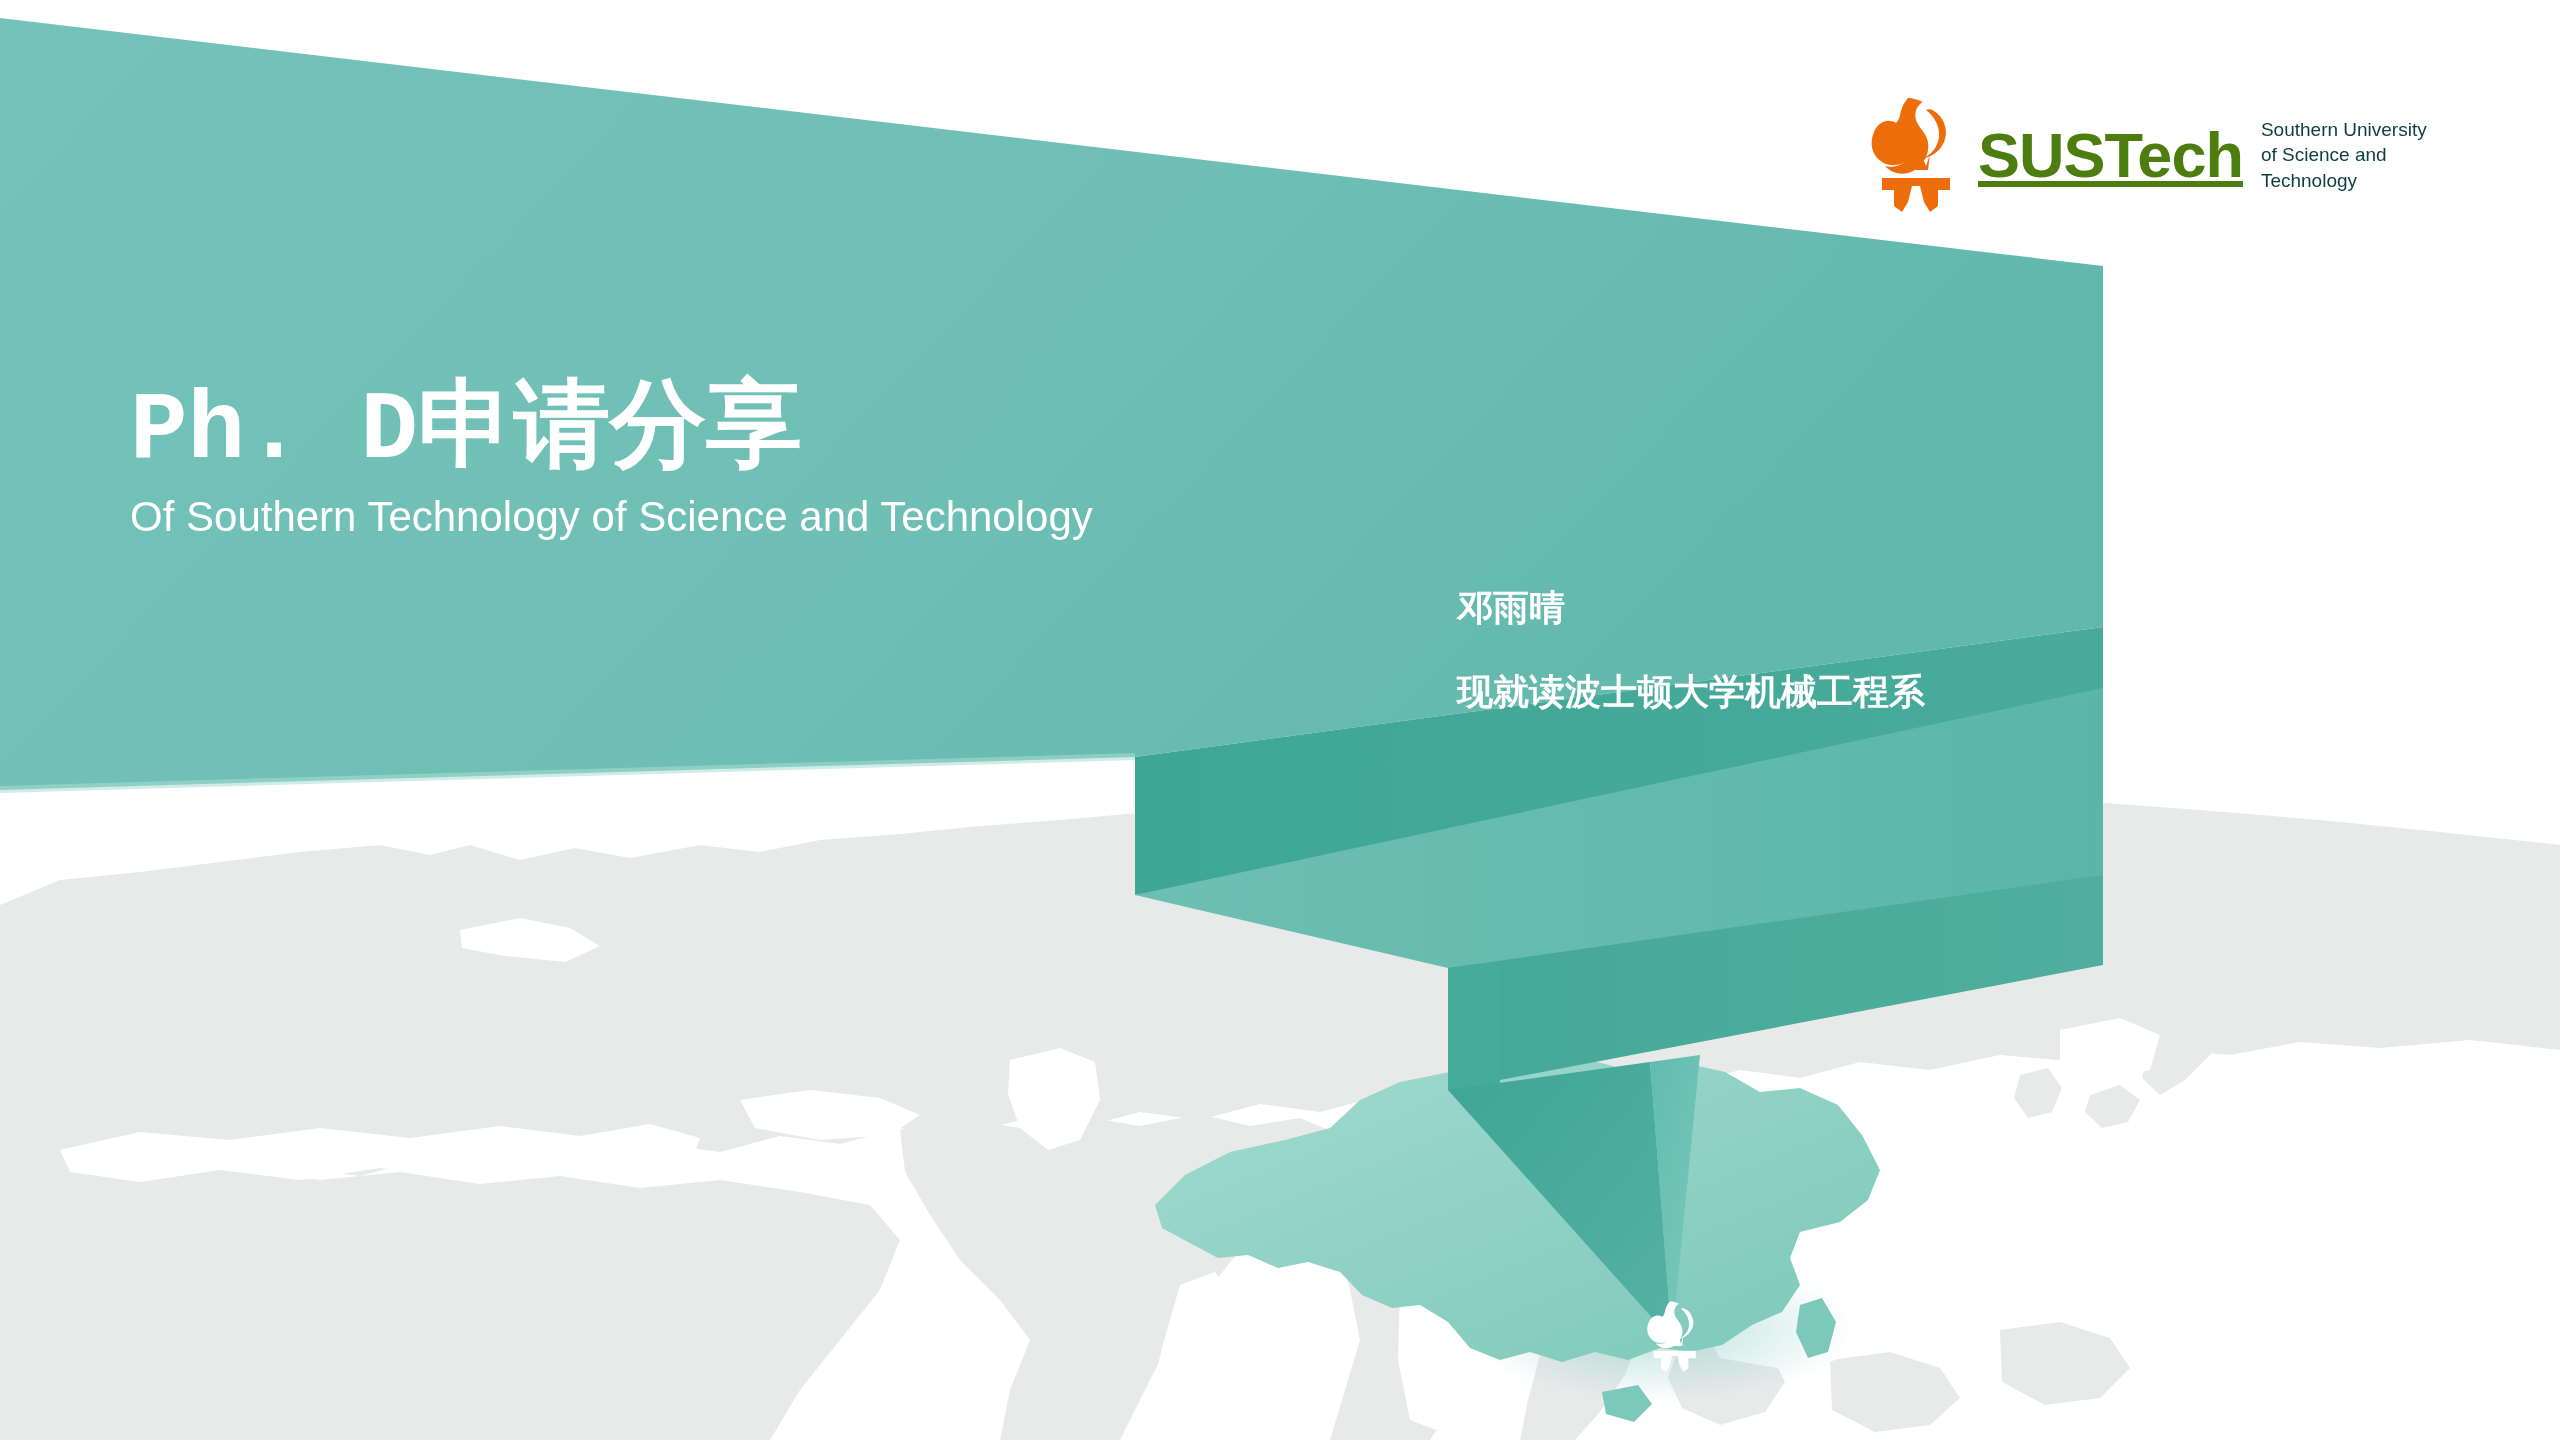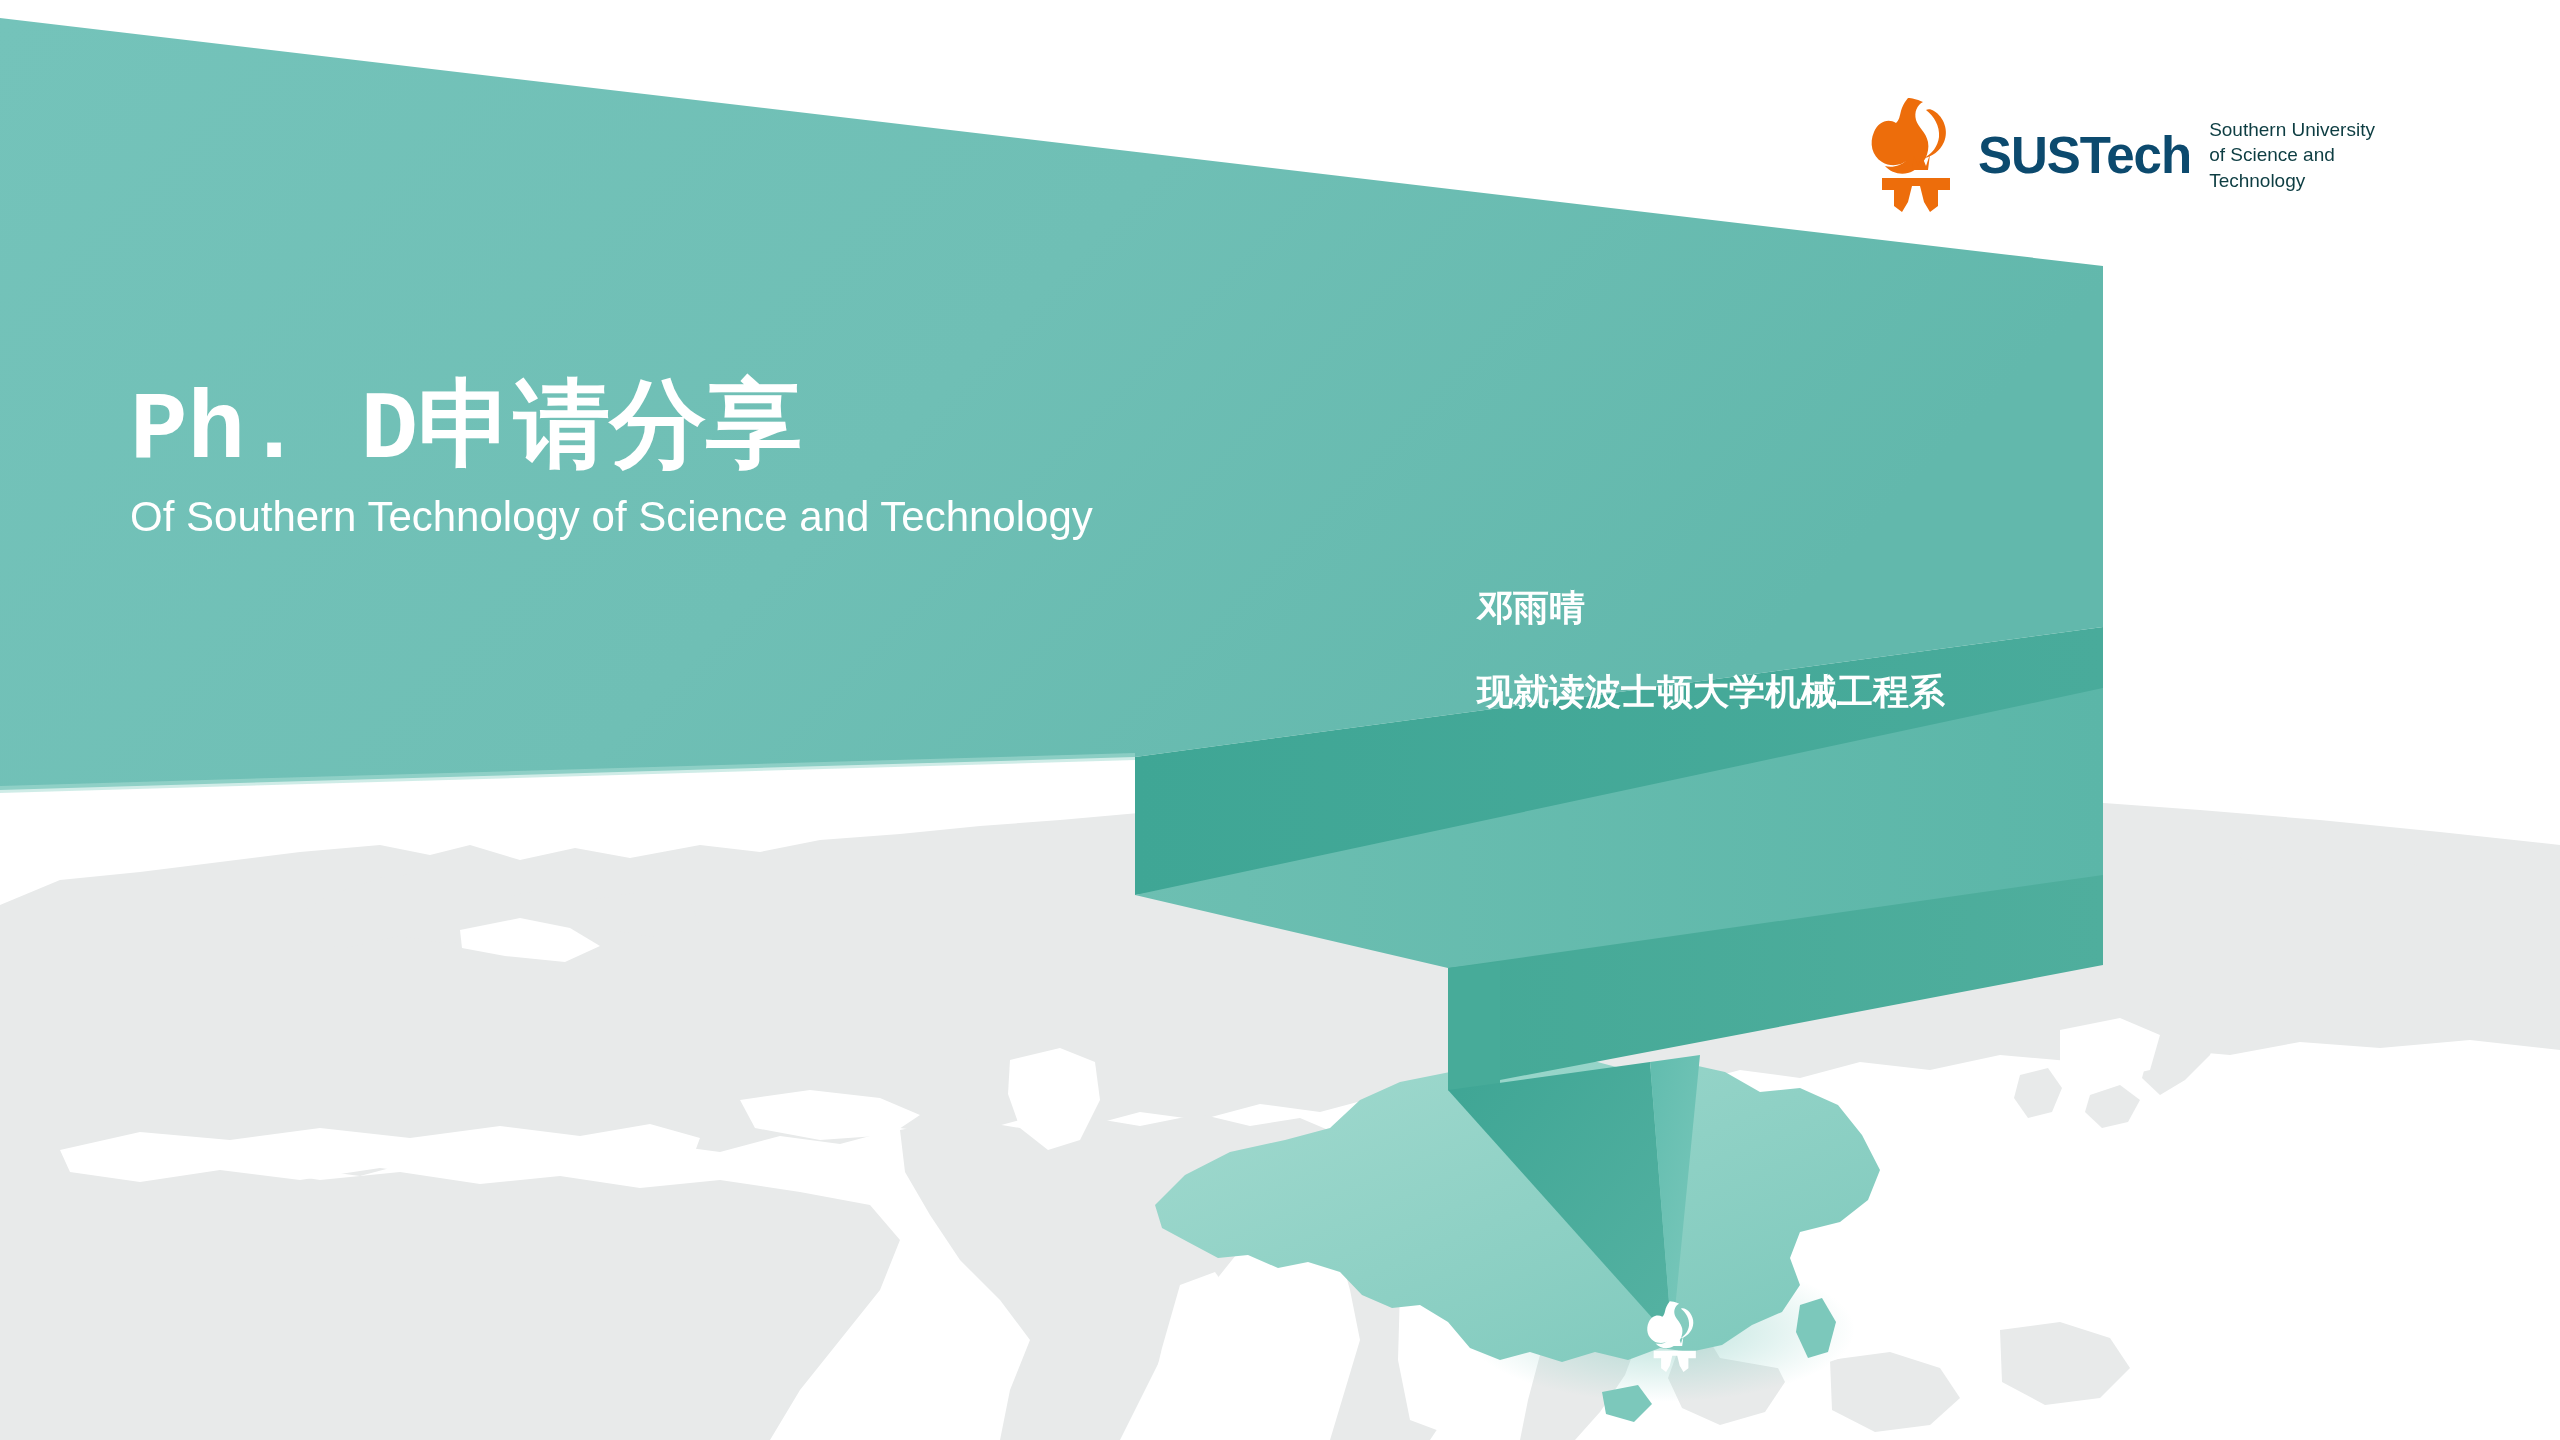--- a/index.html
+++ b/index.html
@@ -60,21 +60,20 @@
     white-space: nowrap;
     font-family: "Liberation Sans", "DejaVu Sans", sans-serif;
   }
 
   
   #presenter-block {
     position: absolute;
     left: 1457px;
     top: 590px;
     z-index: 3;
-    margin-left: 20px;
   }
   .presenter-line {
     margin: 0;
     font-size: 36px;
     font-weight: bold;
     color: #ffffff;
     white-space: nowrap;
     line-height: 1;
     font-family: "Liberation Sans", "DejaVu Sans", sans-serif;
   }
@@ -86,27 +85,28 @@
     position: absolute;
     left: 1868px;
     top: 96px;
     z-index: 4;
     display: flex;
     align-items: center;
     gap: 14px;
   }
   #logo-torch { display: block; }
   #logo-wordmark {
-    font-size: 51px;
+    font-size: 63px;
     font-weight: bold;
-    color: #0c4a6e;
+    color: #4d7c0f;
     line-height: 1;
     letter-spacing: -1px;
     font-family: "Liberation Sans", "DejaVu Sans", sans-serif;
     white-space: nowrap;
+    text-decoration: underline;
   }
   #logo-tagline {
     font-size: 19px;
     line-height: 1.35;
     color: #0d3d42;
     font-family: "Liberation Sans", "DejaVu Sans", sans-serif;
     white-space: pre-line;
     margin-left: 4px;
     align-self: center;
   }

